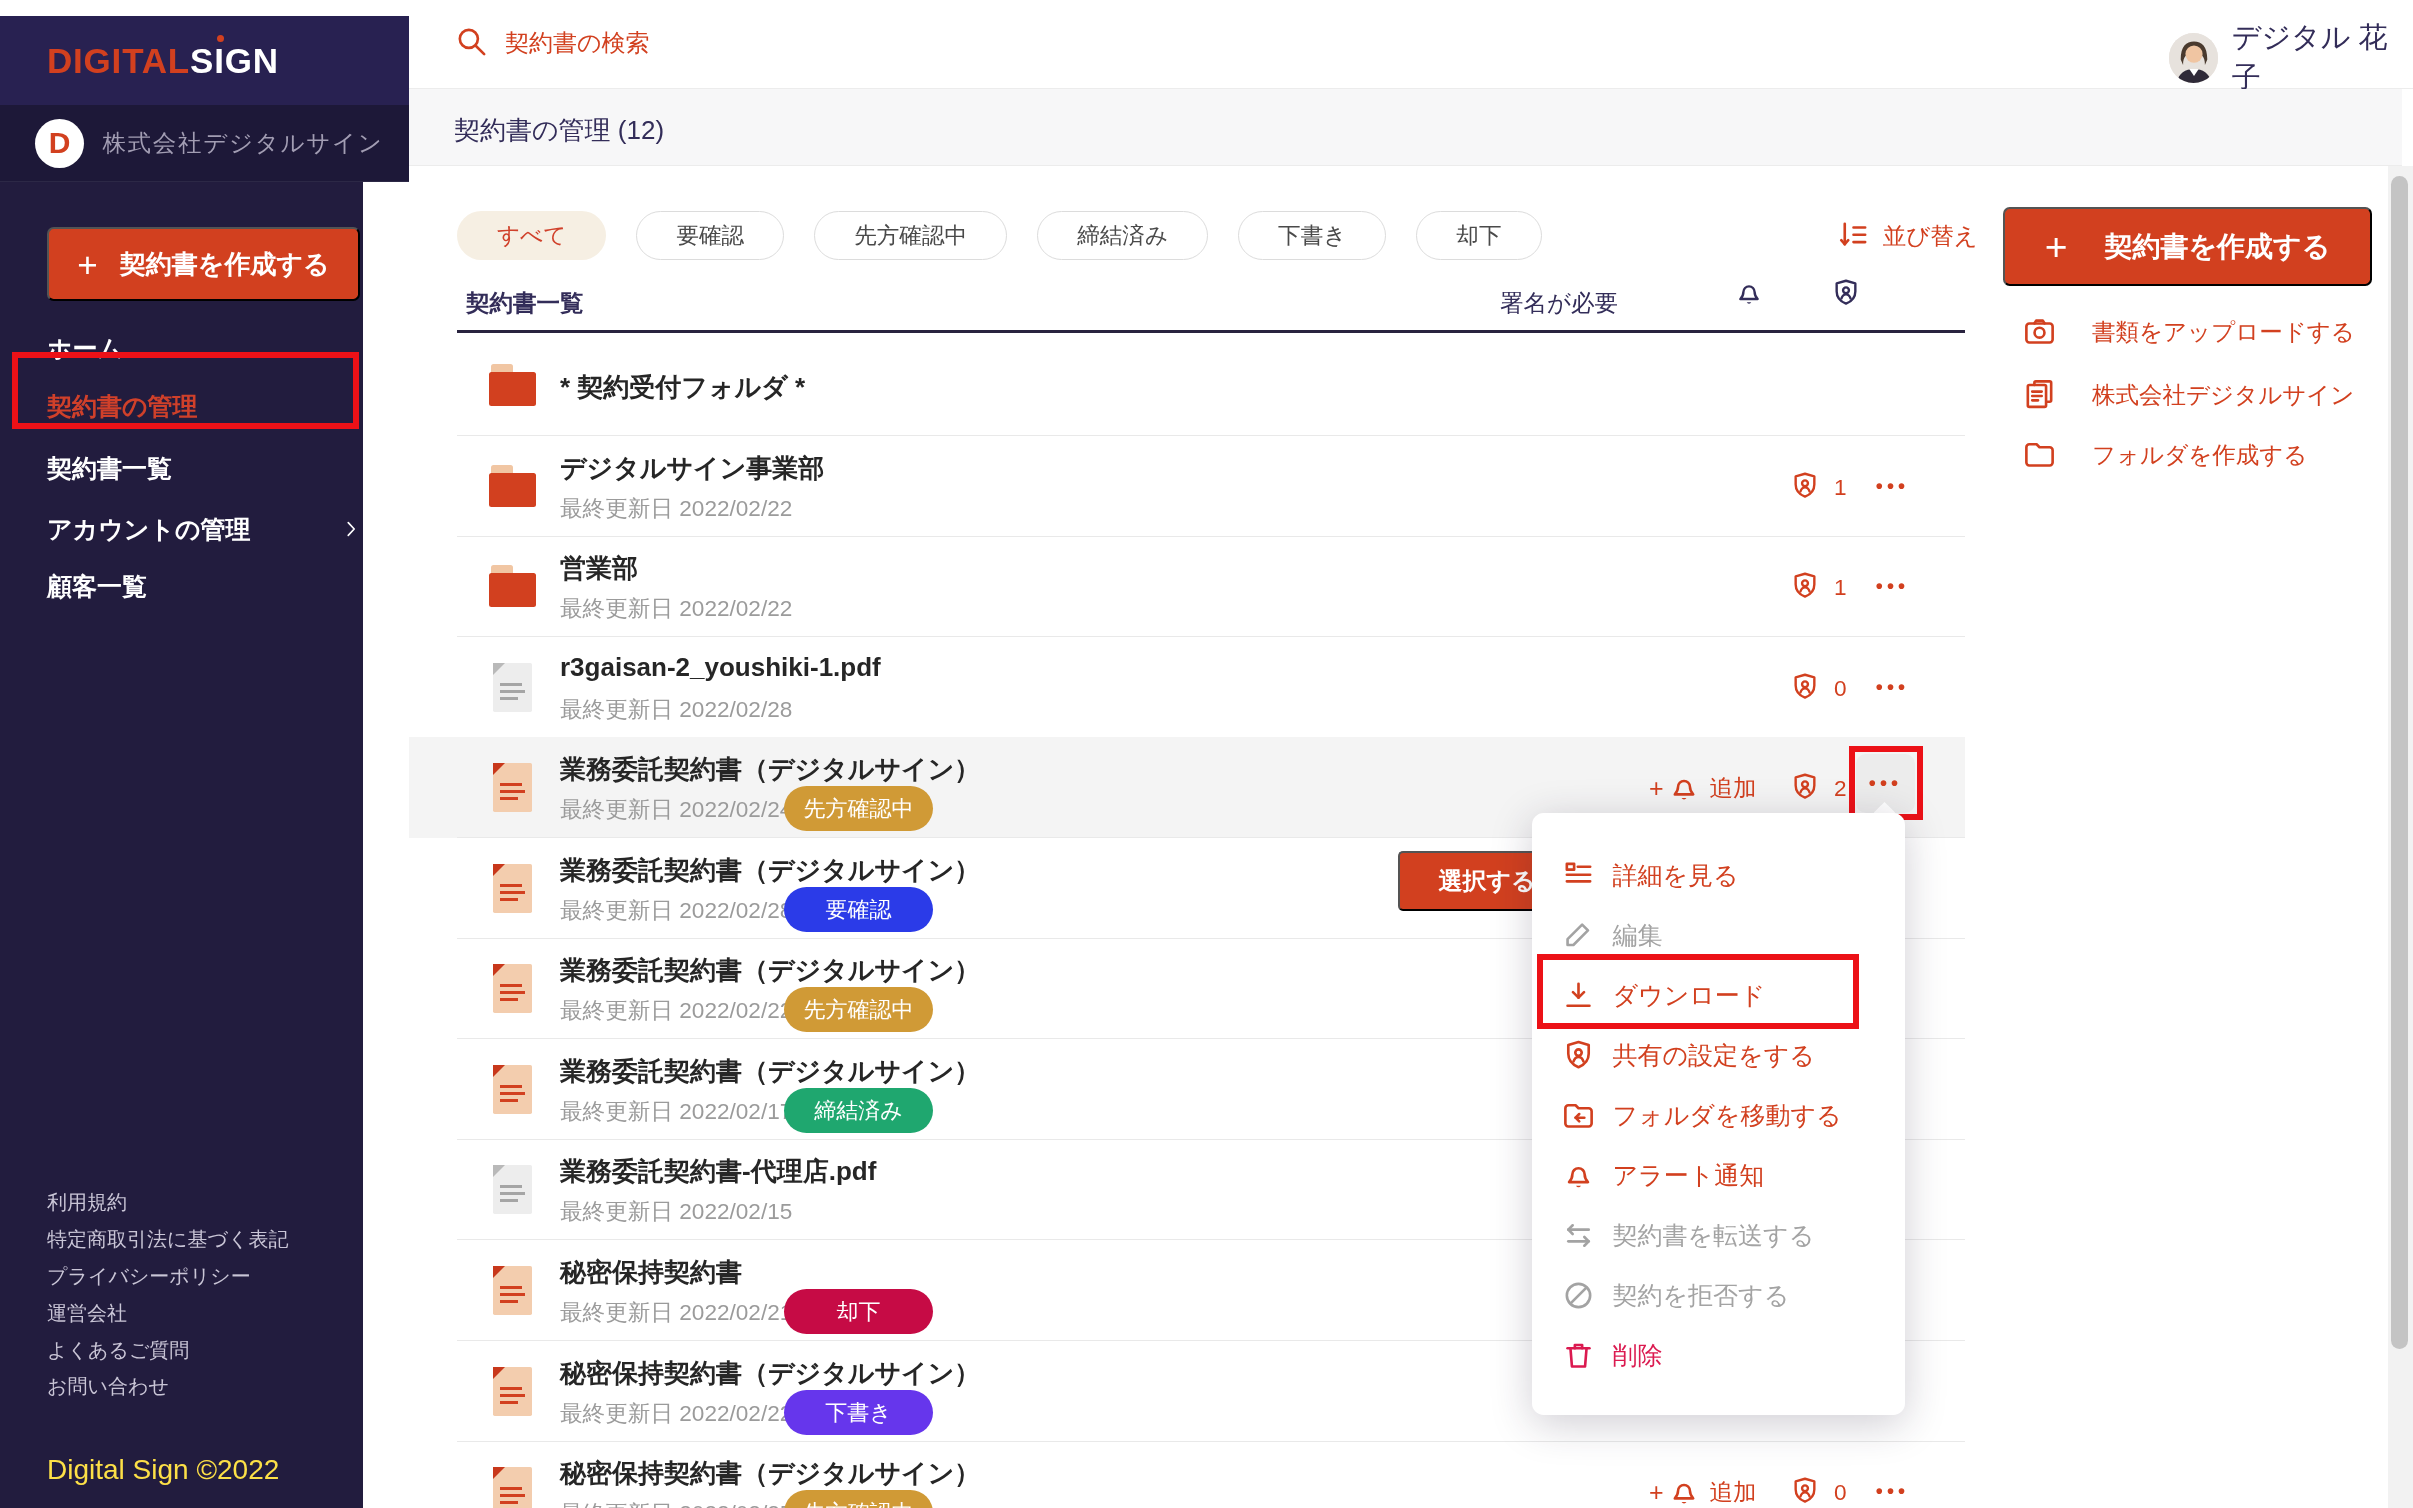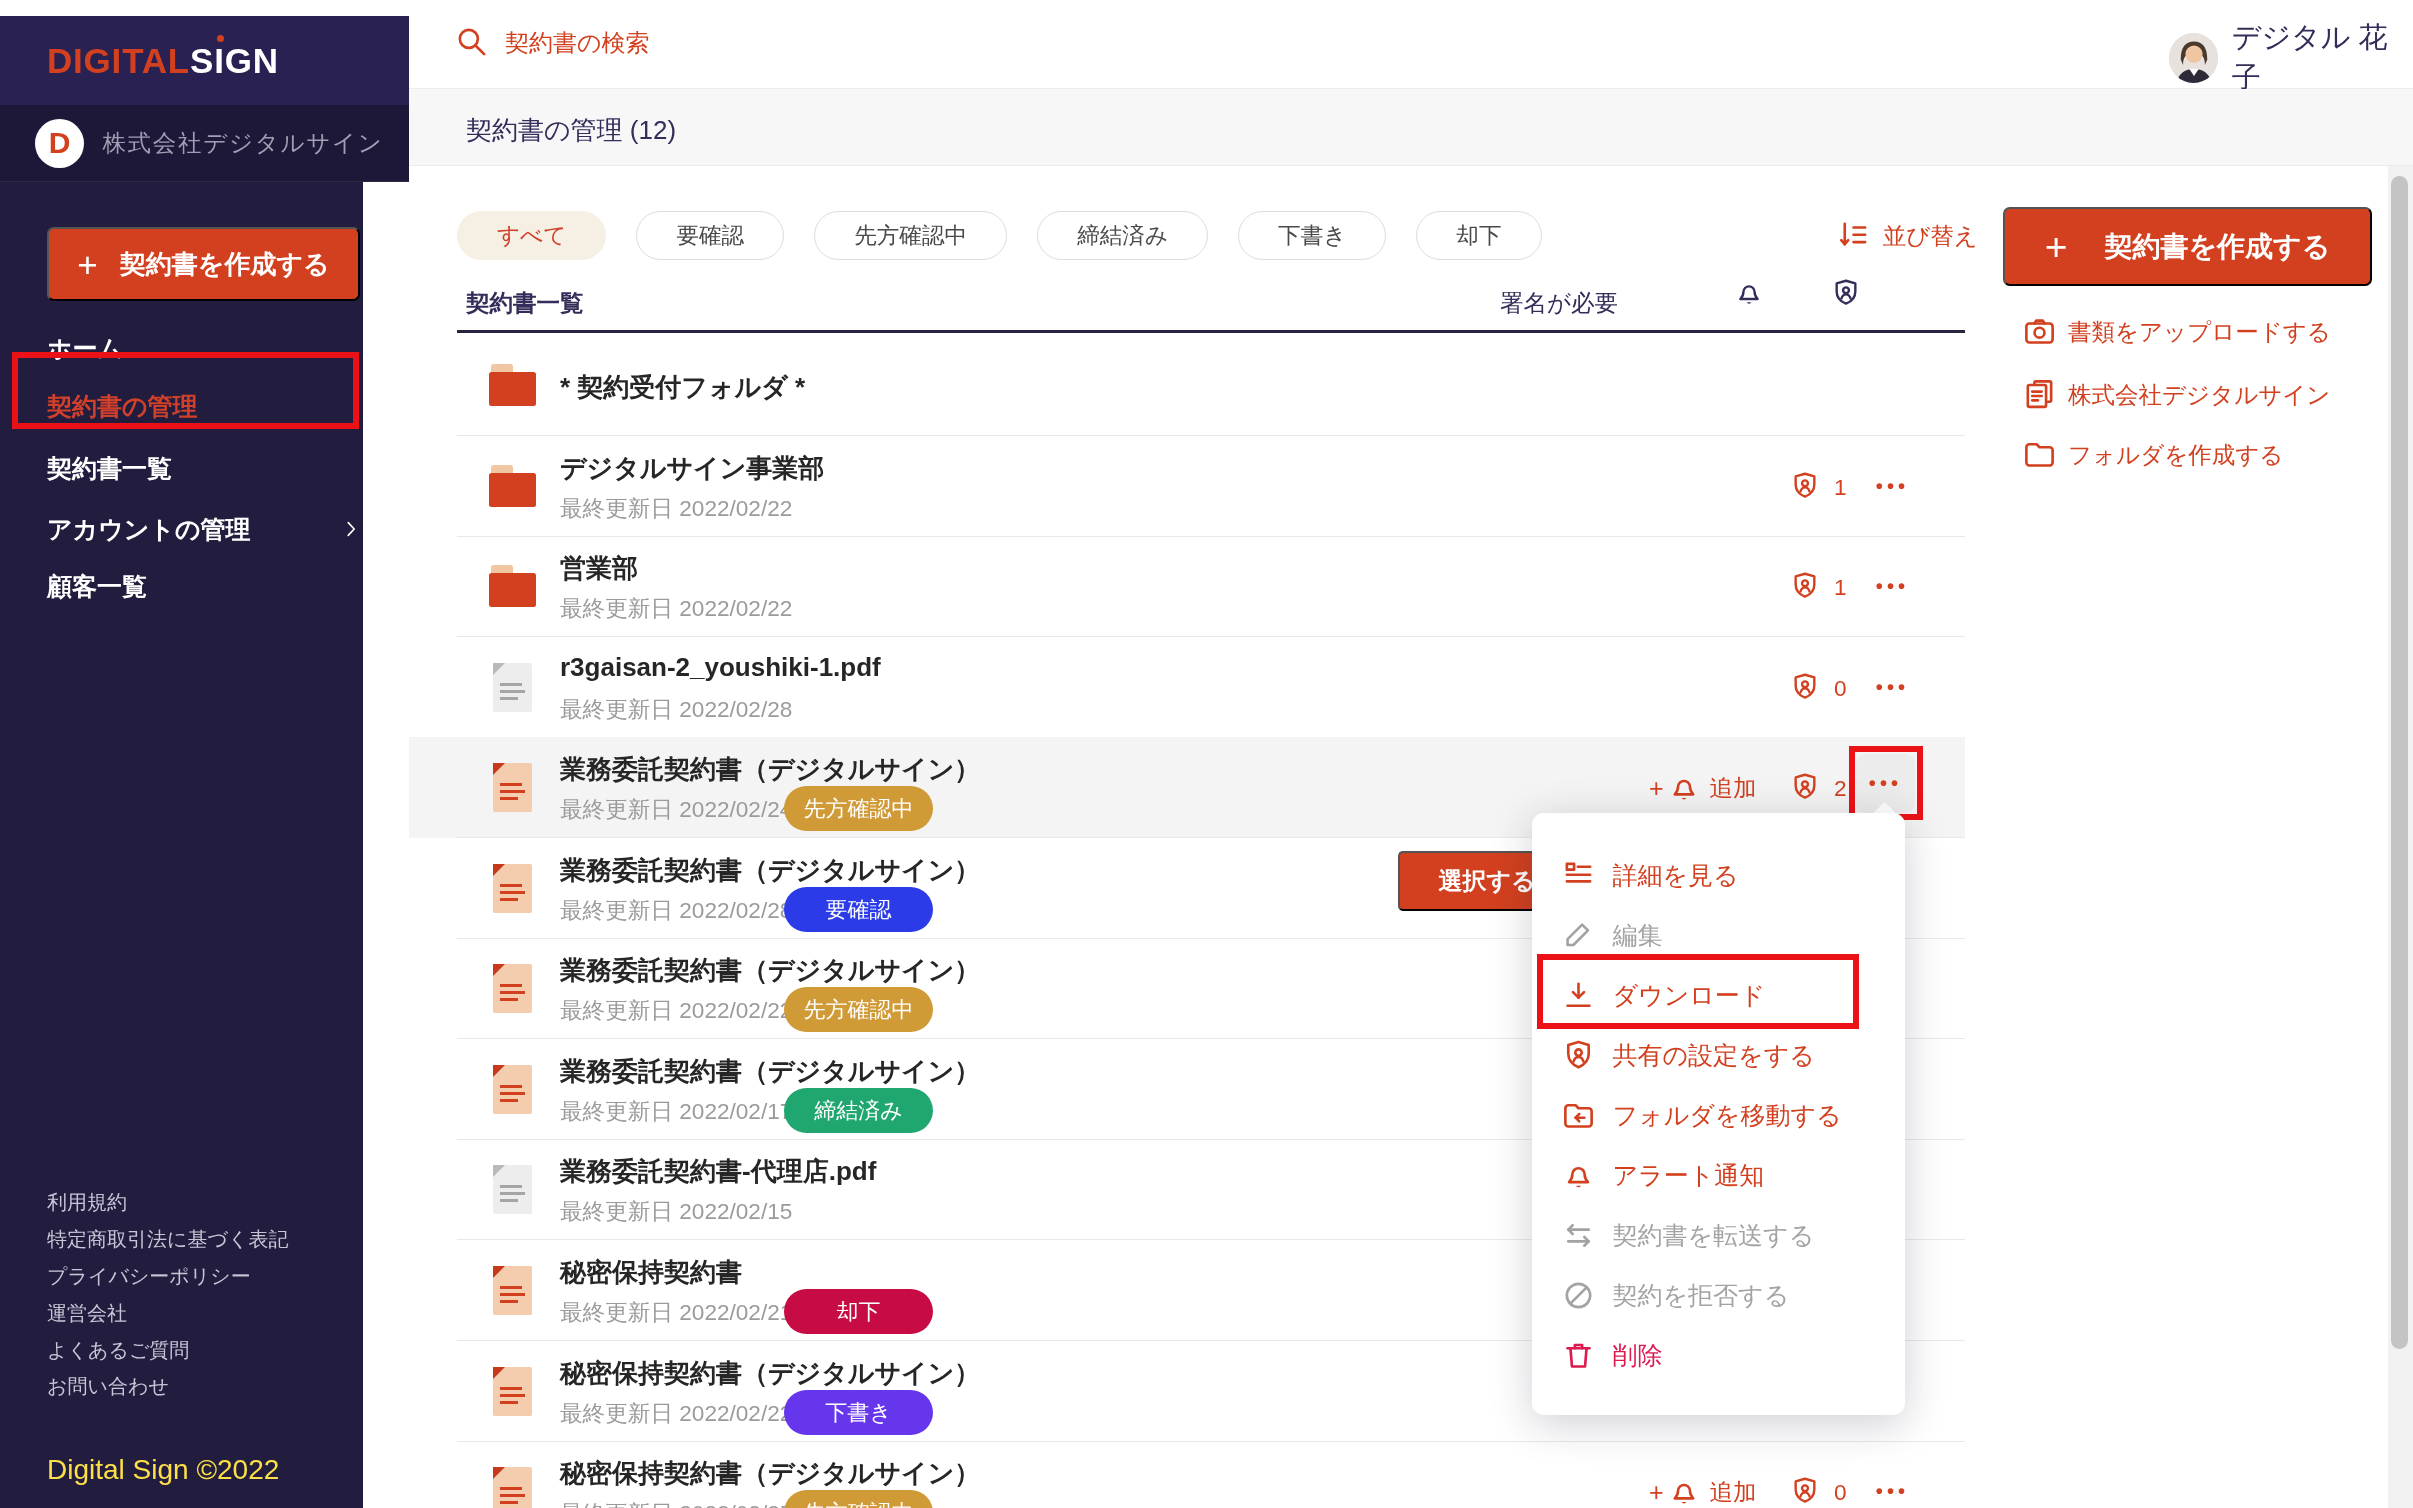--- a/index.html
+++ b/index.html
@@ -41,37 +41,37 @@
   
   .topbar { position:absolute; left:409px; top:0; width:2005px; height:89px; background:#fff; border-bottom:0.8px solid #ECECEC; z-index:2; }
   .search { position:absolute; left:46px; top:25px; display:flex; align-items:center; gap:15px; color:var(--accent); cursor:text; }
   .search .svgic { width:35px; height:35px; }
   .search-label { font-size:24px; }
   .user { position:absolute; left:1760px; top:18.4px; display:flex; align-items:center; gap:13.4px; }
   .avatar { width:50px; height:50px; border-radius:50%; overflow:hidden; background:#E9E4DF; }
   .user-name { font-size:29px; color:var(--navy); }
 
   
-  .page-header { position:absolute; left:409px; top:89px; width:2005px; height:77px; background:#F7F7F8; border-bottom:0.8px solid #ECECEC; z-index:2; }
+  .page-header { position:absolute; left:397px; top:89px; width:2005px; height:77px; background:#F7F7F8; border-bottom:0.8px solid #ECECEC; z-index:2; }
   .page-title { position:absolute; left:57px; top:23.5px; font-size:26px; color:var(--navy); }
 
   
   .main { position:absolute; left:409px; top:166px; width:2005px; height:1343px; background:#fff; }
 
   .pills { position:absolute; left:48px; top:45px; display:flex; gap:30px; }
   .pill { height:49px; border-radius:25px; padding:0 39px; font-size:22.6px; display:flex; align-items:center; background:#fff; border:1.7px solid #DCDCDC; color:#4A4A4A; }
   .pill.active { background:#F6EFE3; border:none; color:#D0402A; padding:0 40px; }
 
   .sort-btn { position:absolute; left:1427px; top:52px; display:flex; align-items:center; gap:11.7px; color:var(--accent); font-size:23.5px; }
   .sort-btn .svgic { width:35px; height:35px; }
 
   
   .rail-create { position:absolute; left:1594px; top:41px; width:369px; height:79px; background:var(--accent); border-radius:6.7px; color:#fff; font-size:28px; font-weight:700; display:flex; align-items:center; justify-content:center; gap:37px; }
   .rail-create .plus { font-size:39px; font-weight:400; }
-  .rail-link { position:absolute; left:1613px; height:37px; display:flex; align-items:center; gap:11px; color:var(--accent); font-size:23.5px; text-decoration:none; }
+  .rail-link { position:absolute; left:1613px; height:37px; display:flex; align-items:center; gap:35px; color:var(--accent); font-size:23.5px; text-decoration:none; }
   .rail-link .svgic { width:35px; height:35px; }
 
   
   .list-title { position:absolute; left:57px; top:121px; font-size:23.5px; color:var(--navy); font-weight:600; }
   .col-sign { position:absolute; left:1091px; top:121px; font-size:23.5px; color:var(--navy); }
   .hdr-ic { position:absolute; top:111px; width:32px; height:32px; color:var(--navy); }
   .hdr-underline { position:absolute; left:48px; top:164px; width:1508px; height:3.4px; background:#29233F; }
 
   
   .rows { position:absolute; left:0; top:169px; width:2005px; }

